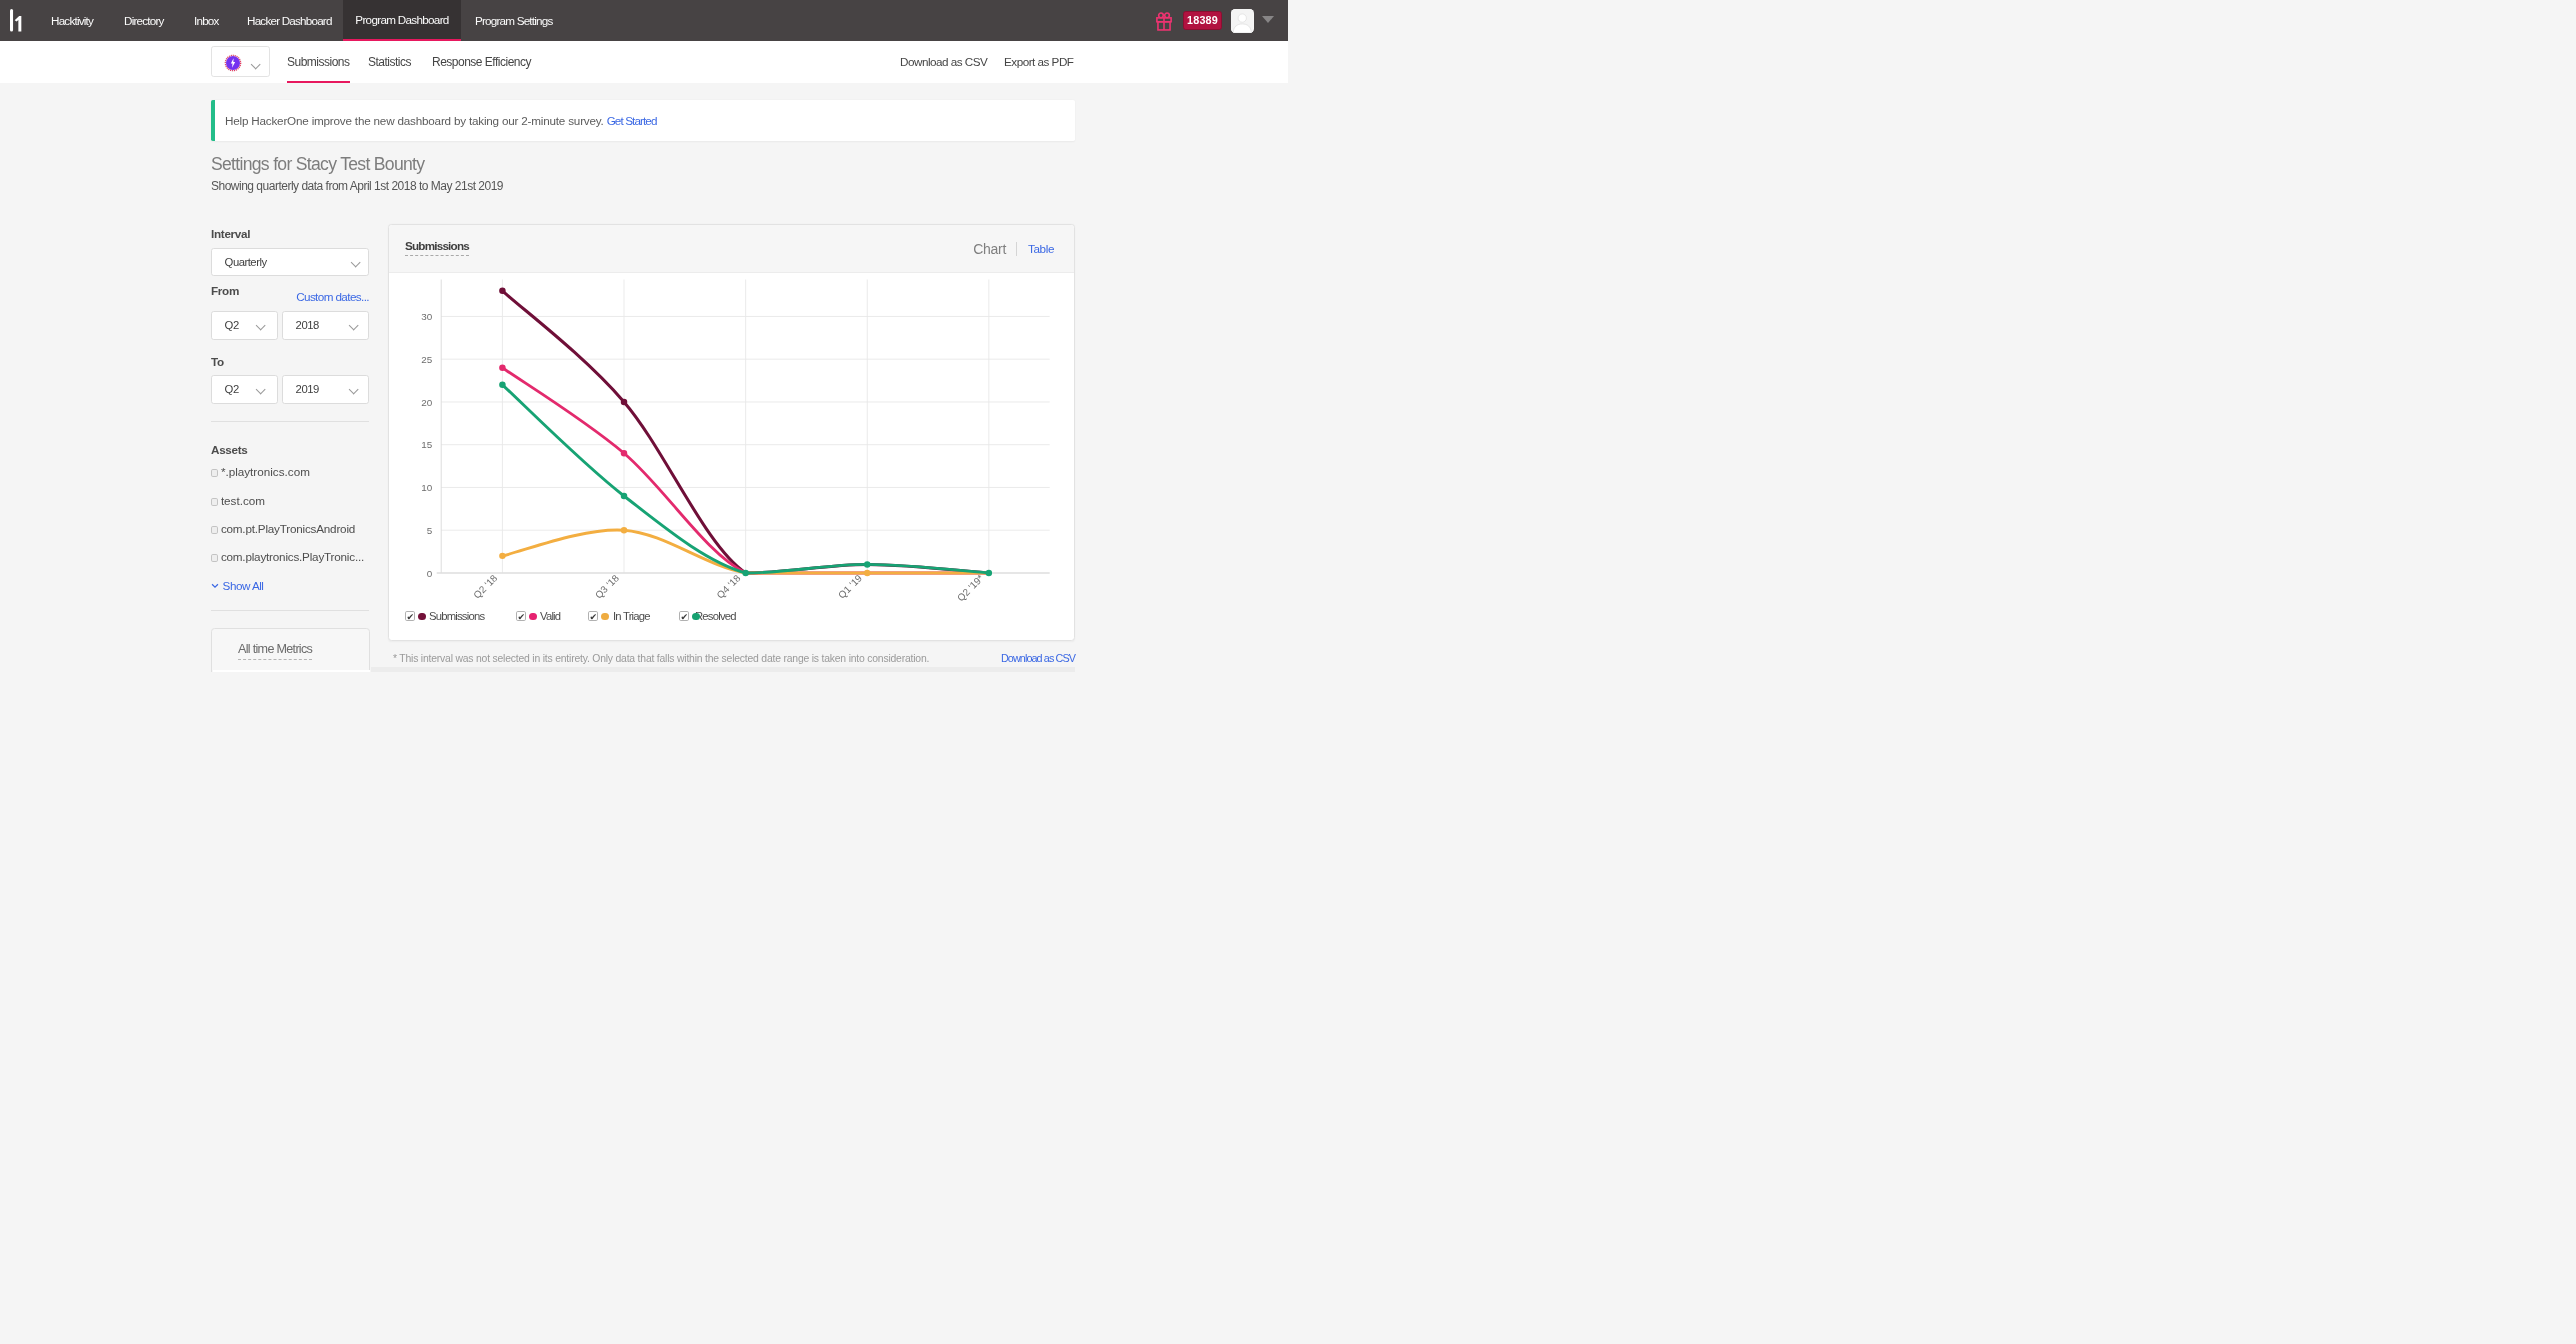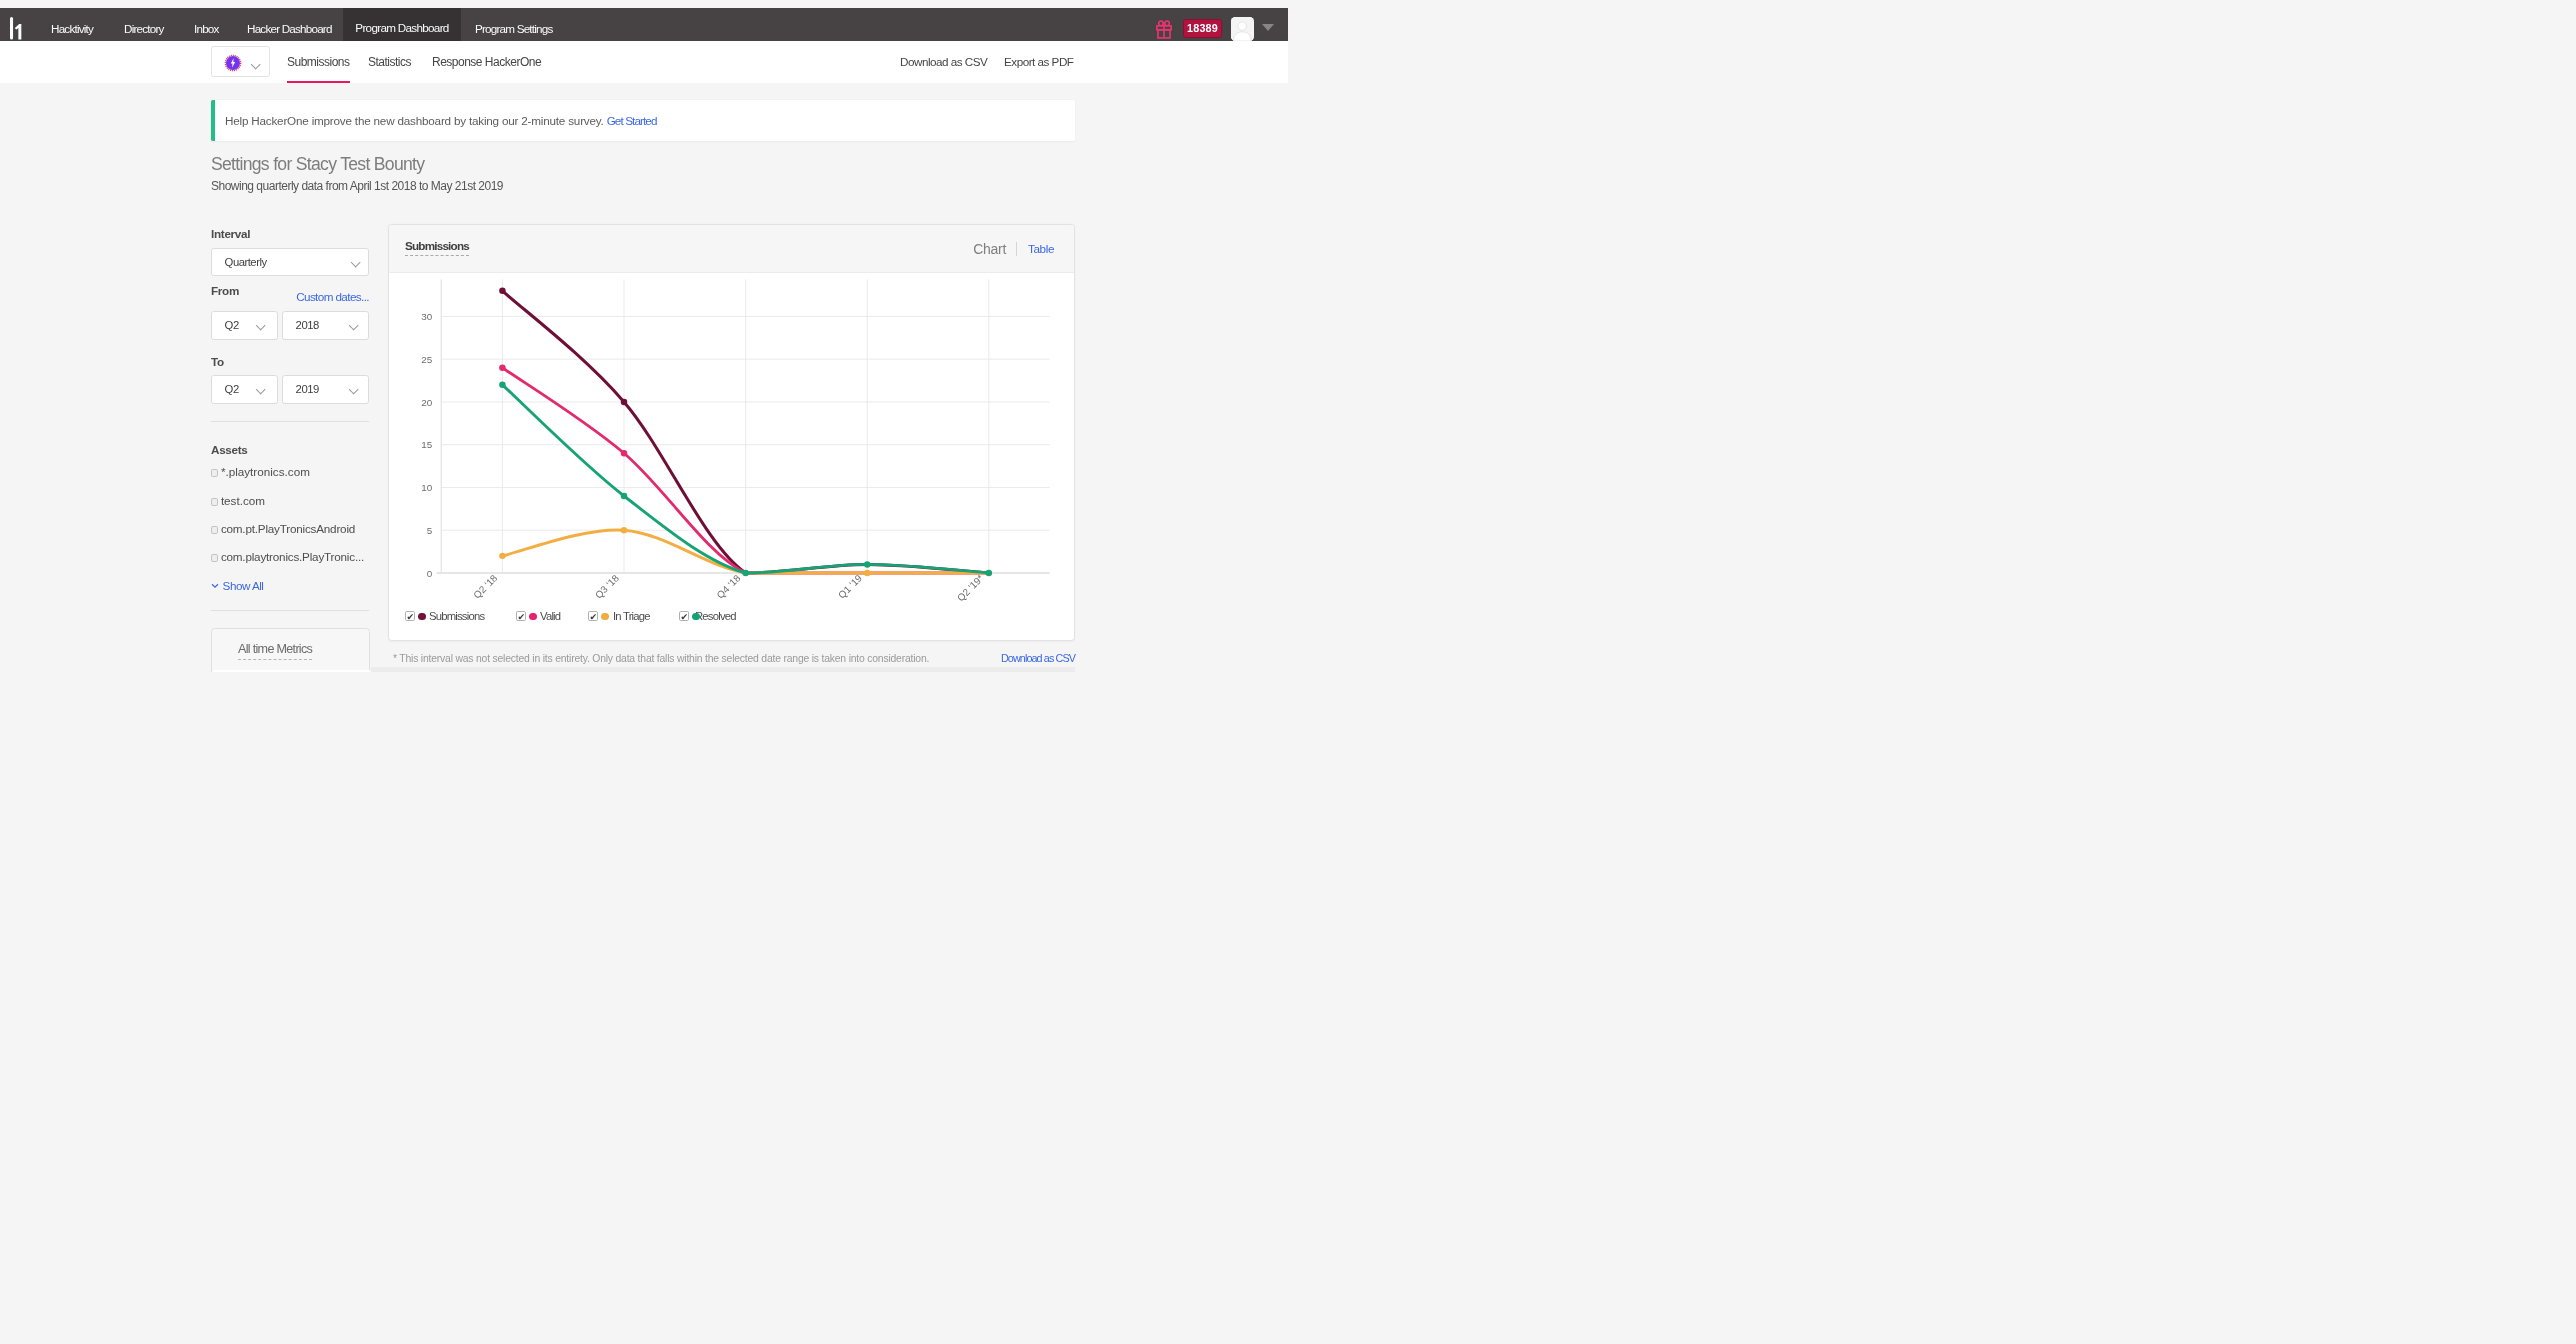--- a/index.html
+++ b/index.html
@@ -1,21 +1,21 @@
 <!DOCTYPE html>
 <html style="font-size:14.4px"><head>
 <meta charset="utf-8">
 <style>
 * { margin:0; padding:0; box-sizing:border-box; }
 html,body { width:1288px; height:672px; overflow:hidden; }
 body { font-family:"Liberation Sans", sans-serif; background:#f5f5f5; position:relative; }
 .abs { position:absolute; }
 
 
-#topnav { position:absolute; left:0; top:0; width:1288px; height:52px; background:#474344;margin-top:8px; }
+#topnav { position:absolute; left:0; top:0; width:1288px; height:52px; background:#474344; }
 #topnav .navlink { position:absolute; top:0; height:41px; line-height:41px; color:#fbfbfb; font-size:11.7px; letter-spacing:-0.8px; white-space:nowrap; }
 #activetab { position:absolute; left:343px; top:0; width:118px; height:41px; background:#363233; border-bottom:2.7px solid #e7185e; text-align:center; color:#fbfbfb; font-size:11.7px; letter-spacing:-0.7px; line-height:40px; }
 #navbadge { position:absolute; left:1183px; top:11.3px; width:39px; height:19px; background:#b11240; border:0.9px solid #8c0e31; border-radius:2.7px; color:#fff; font-size:10.8px; font-weight:bold; text-align:center; line-height:17px; letter-spacing:0.2px; }
 #navavatar { position:absolute; left:1231px; top:8.6px; width:22.5px; height:24px; background:#fafafa; border-radius:4.5px; overflow:hidden; }
 #navcaret { position:absolute; left:1262px; top:16px; width:0; height:0; border-left:6.3px solid transparent; border-right:6.3px solid transparent; border-top:7.2px solid #878586; }
 
 
 #subnav { position:absolute; left:0; top:41px; width:1288px; height:42px; background:#fff; }
 #progbox { position:absolute; left:211px; top:5.4px; width:59px; height:31px; border:0.9px solid #e3e3e3; border-radius:2.7px; background:#fff; }
 #subnav .tab { position:absolute; top:0; height:42px; line-height:42px; font-size:12px; letter-spacing:-0.5px; color:#454545; }
@@ -102,21 +102,21 @@
     <svg class="abs" style="left:11.7px; top:6.3px;" width="18" height="18" viewBox="0 0 20 20">
       <circle cx="10" cy="10" r="9.5" fill="#efefef"></circle>
       <circle cx="10" cy="10" r="7.8" fill="#7533f0"></circle>
       <circle cx="10" cy="10" r="8.5" fill="none" stroke="#e8315b" stroke-width="1.4" stroke-dasharray="1.1 1.1"></circle>
       <path d="M 10.6 4.8 L 7.6 10.6 L 9.5 10.6 L 8.9 15.2 L 12.4 9.0 L 10.4 9.0 Z" fill="#fff"></path>
     </svg>
     <div class="chev" style="left:40px; top:13.5px;"></div>
   </div>
   <span class="tab" style="left:287px;">Submissions</span>
   <span class="tab" style="left:368px;">Statistics</span>
-  <span class="tab" style="left:432px;">Response HackerOne</span>
+  <span class="tab" style="left:432px;">Response Efficiency</span>
   <div id="tabunderline"></div>
   <span class="rlink" style="left:900px;">Download as CSV</span>
   <span class="rlink" style="left:1004px;">Export as PDF</span>
 </div>
 
 <div id="banner"><span>Help HackerOne improve the new dashboard by taking our 2-minute survey. <a>Get Started</a></span></div>
 
 <div id="h1title">Settings for Stacy Test Bounty</div>
 <div id="h1sub">Showing quarterly data from April 1st 2018 to May 21st 2019</div>
 

